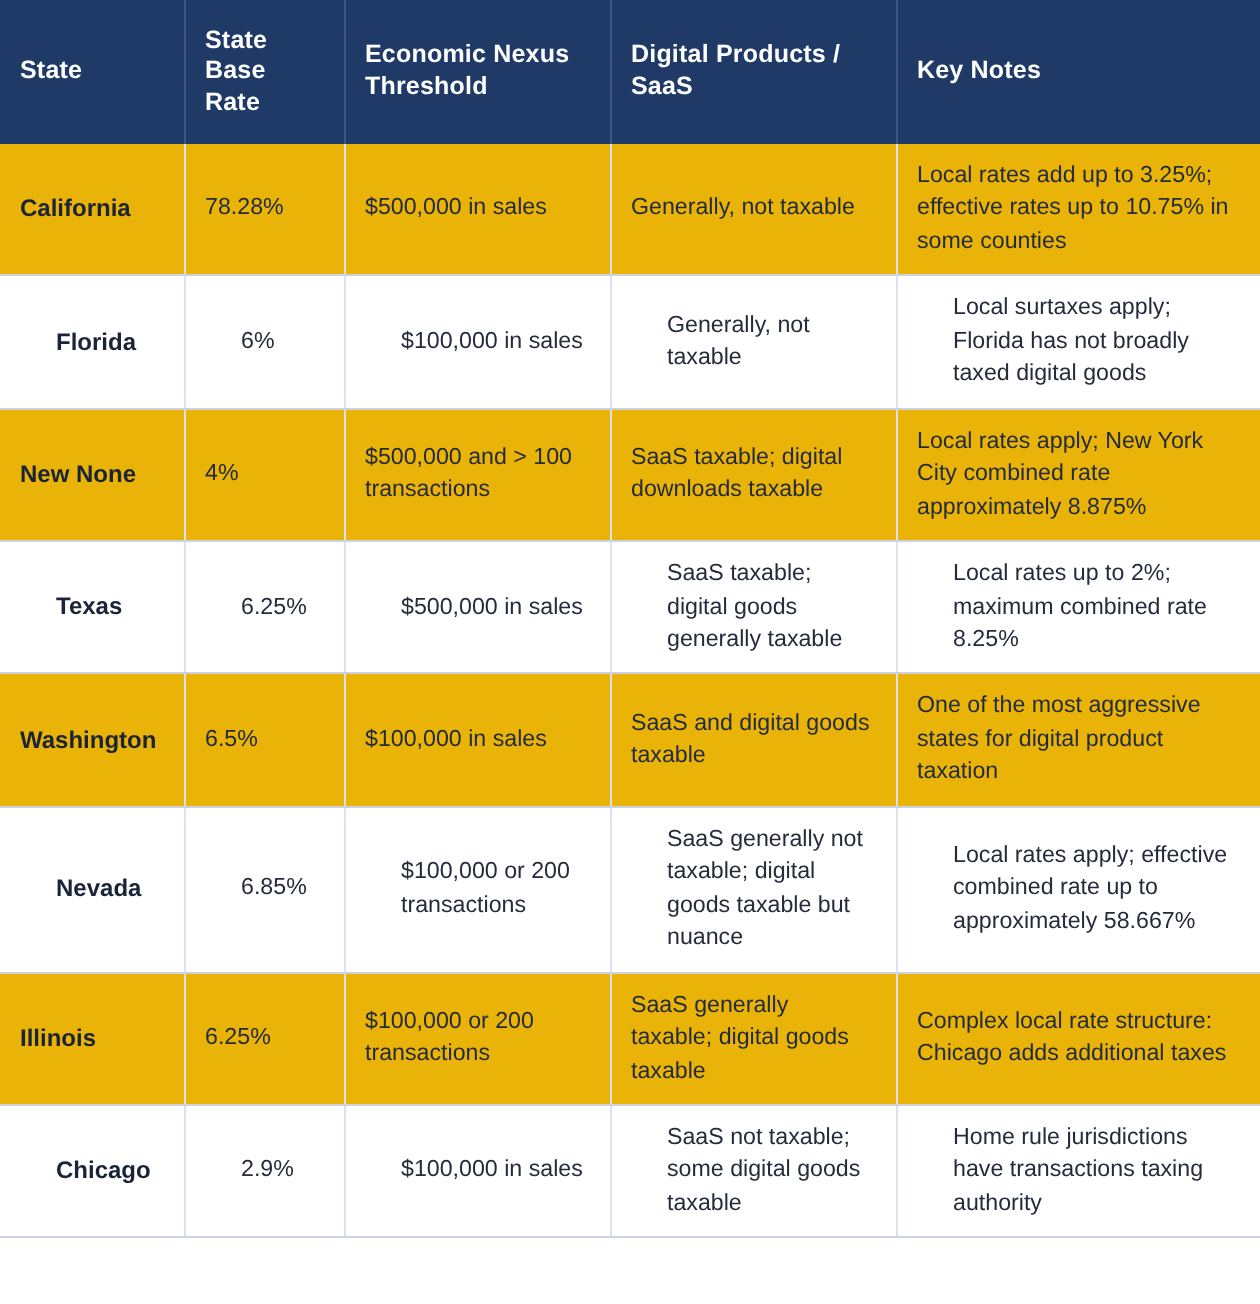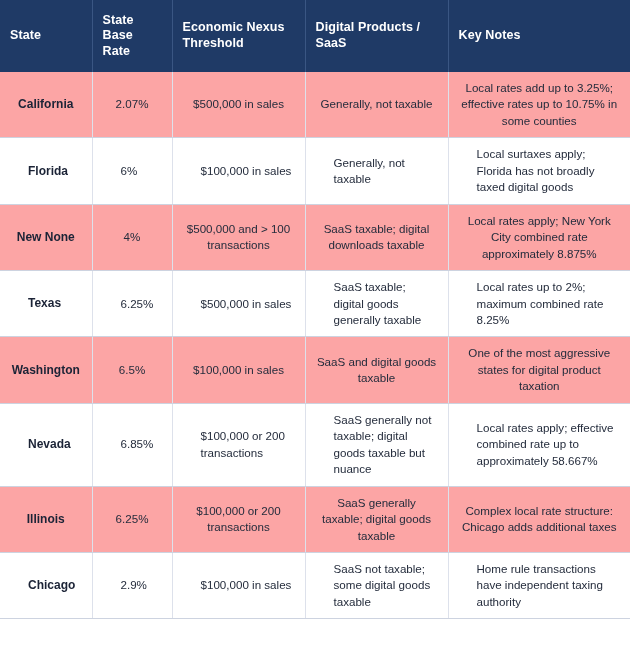--- a/index.html
+++ b/index.html
@@ -59,21 +59,21 @@
     line-height: 1.42;
     vertical-align: middle;
     padding: 8px 10px;
     box-sizing: border-box;
     border-bottom: 1px solid #cdd3e0;
     border-right: 1px solid #dde1eb;
     color: #242c3c;
   }
   tbody td:last-child { border-right: none; }
 
-  tbody tr.shade td { background: #fca5a5; text-align: center; }
+  tbody tr.shade td { background: #eab308; }
   tbody tr.plain td { background: #ffffff; padding-left: 28px; }
 
   tbody tr td:first-child {
     font-weight: bold;
     color: #1b2336;
     font-size: 12px;
   }
 
   tbody tr.row-tall td { height: 62px; }
   tbody tr.row-short td { height: 45px; }
@@ -98,21 +98,21 @@
         <th>State Base Rate</th>
         <th>Economic Nexus Threshold</th>
         <th>Digital Products / SaaS</th>
         <th>Key Notes</th>
       </tr>
     </thead>
     <tbody>
 
       <tr class="shade row-tall">
         <td>California</td>
-        <td>2.07%</td>
+        <td>78.28%</td>
         <td>$500,000 in sales</td>
         <td>Generally, not taxable</td>
         <td>Local rates add up to 3.25%; effective rates up to 10.75% in some counties</td>
       </tr>
 
       <tr class="plain row-tall">
         <td>Florida</td>
         <td>6%</td>
         <td>$100,000 in sales</td>
         <td>Generally, not taxable</td>
@@ -157,19 +157,19 @@
         <td>$100,000 or 200 transactions</td>
         <td>SaaS generally taxable; digital goods taxable</td>
         <td>Complex local rate structure: Chicago adds additional taxes</td>
       </tr>
 
       <tr class="plain row-tall">
         <td>Chicago</td>
         <td>2.9%</td>
         <td>$100,000 in sales</td>
         <td>SaaS not taxable; some digital goods taxable</td>
-        <td>Home rule transactions have independent taxing authority</td>
+        <td>Home rule jurisdictions have transactions taxing authority</td>
       </tr>
 
 
     </tbody>
   </table>
 </div>
 
 </body></html>

